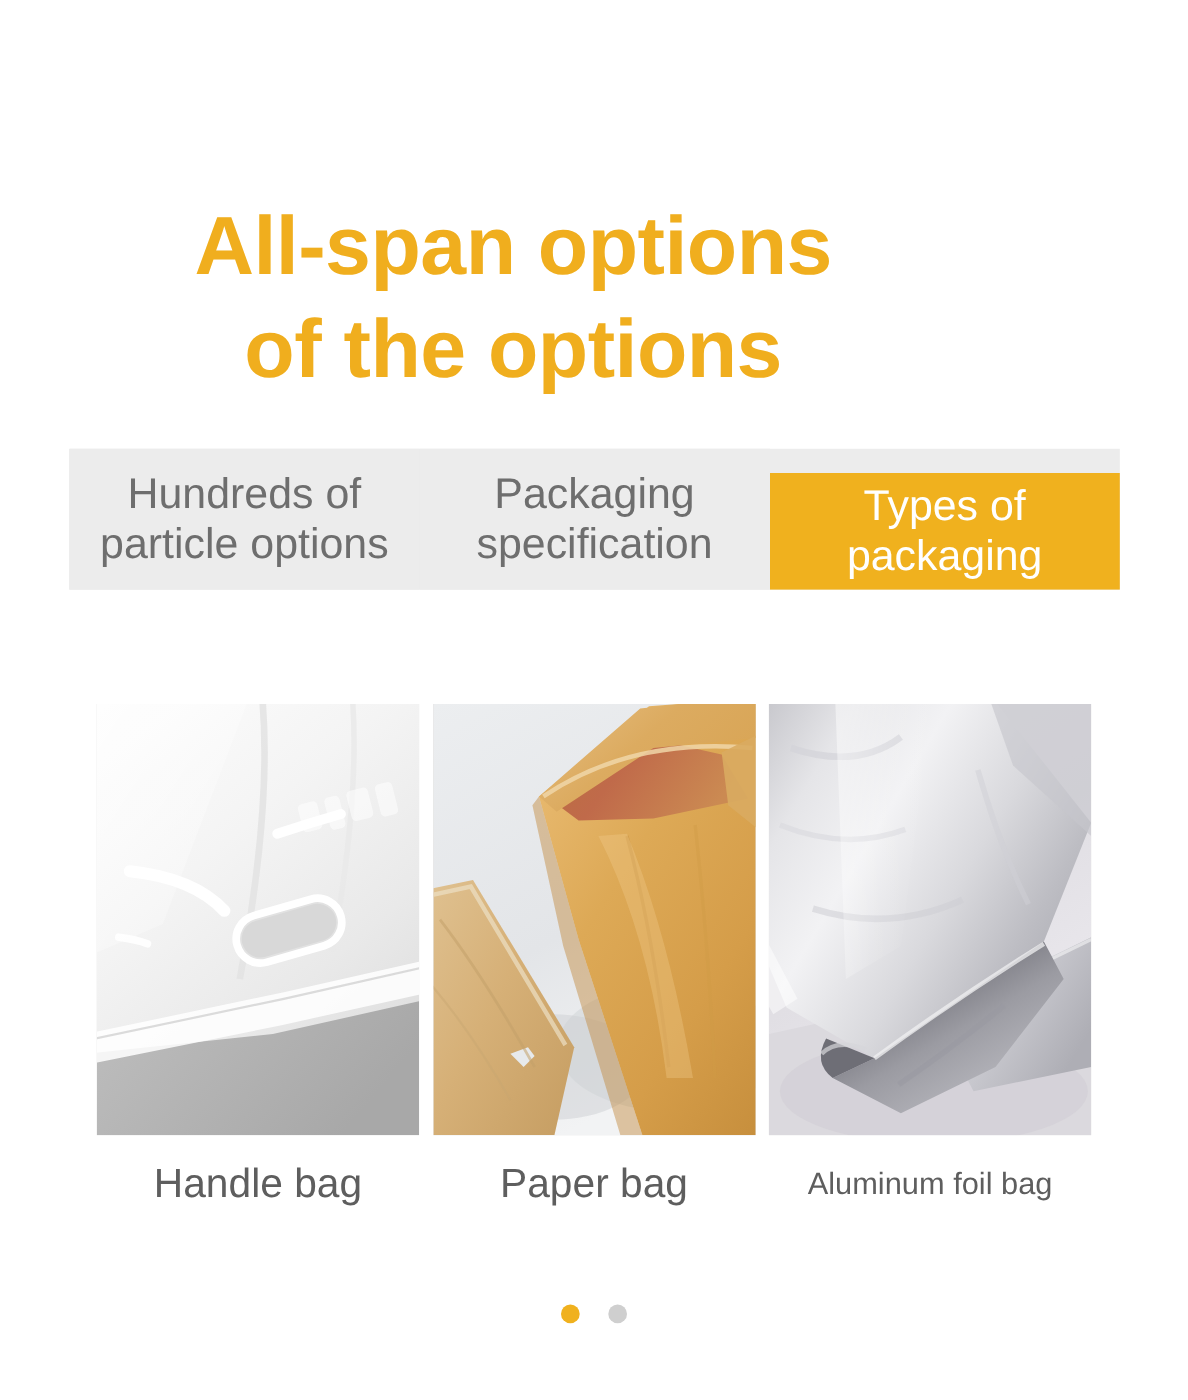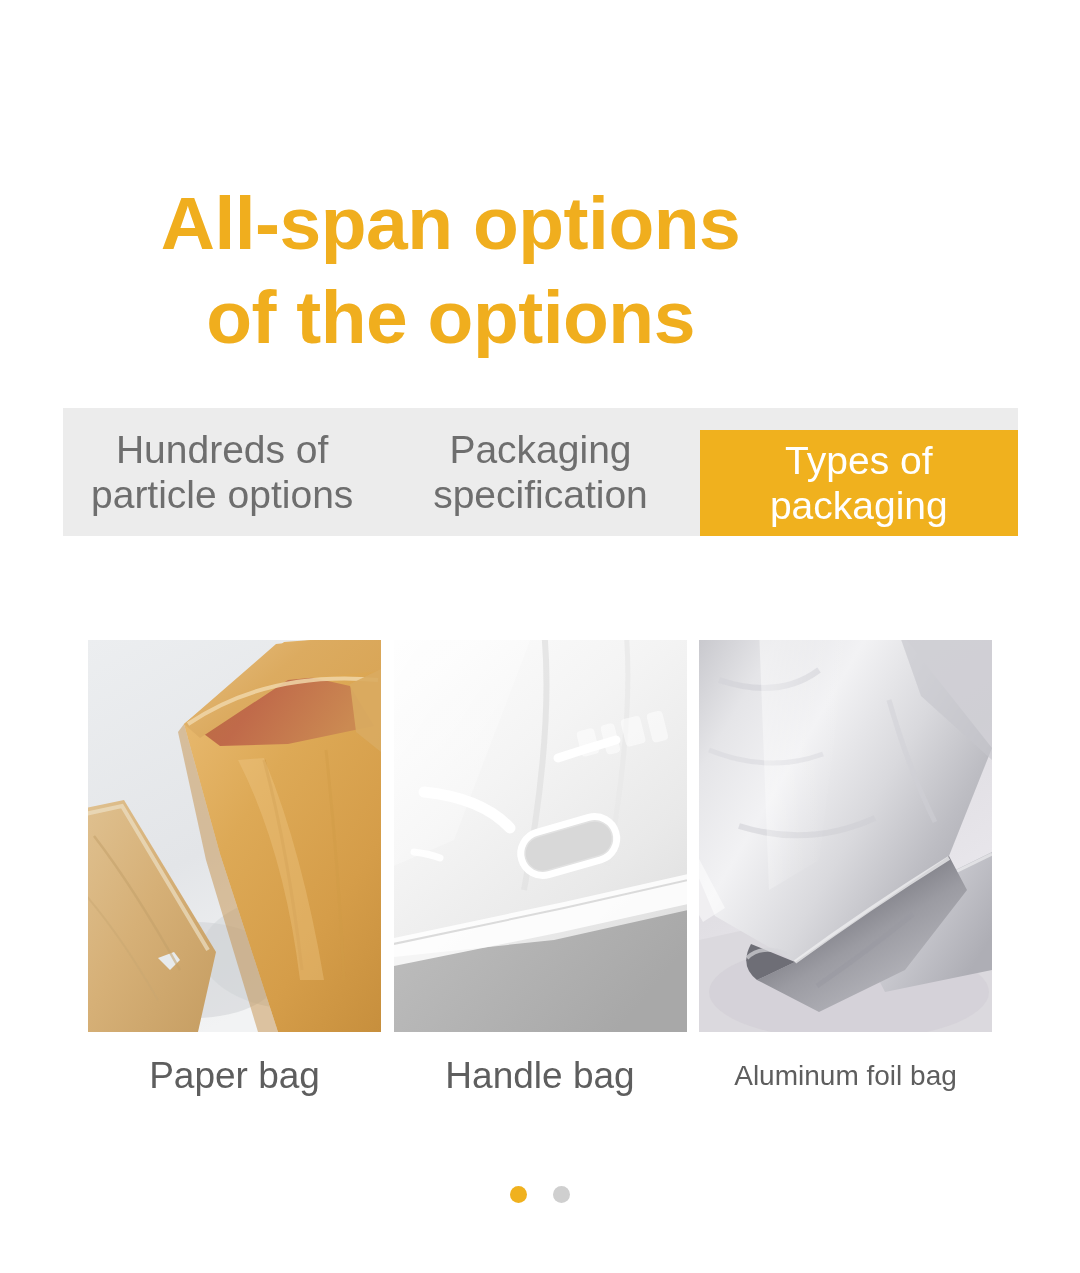--- a/index.html
+++ b/index.html
@@ -19,21 +19,21 @@
   .page {
     position: relative;
     width: 1080px;
     height: 1273px;
     background: #ffffff;
   }
 
   
   .heading {
     position: absolute;
-    left: 0;
+    left: 16px;
     top: 126px;
     width: 901px;
     text-align: center;
     color: #F0AE1E;
     font-size: 75px;
     font-weight: bold;
     line-height: 94px;
     letter-spacing: -0.5px;
   }
   .heading .line {
@@ -151,86 +151,20 @@
 packaging</span>
     </div>
   </div>
 
   <div class="cards">
 
     <div class="card">
       <div class="thumb">
         <svg viewBox="0 0 293 392" preserveAspectRatio="xMidYMid slice" aria-hidden="true">
           <defs>
-            <linearGradient id="pbBg" x1="0" y1="0" x2="0.4" y2="1">
-              <stop offset="0%" stop-color="#eceef0"></stop>
-              <stop offset="60%" stop-color="#e3e5e8"></stop>
-              <stop offset="100%" stop-color="#f2f3f4"></stop>
-            </linearGradient>
-            <linearGradient id="pbFront" x1="0.15" y1="0" x2="0.95" y2="1">
-              <stop offset="0%" stop-color="#e9bb72"></stop>
-              <stop offset="35%" stop-color="#dda956"></stop>
-              <stop offset="70%" stop-color="#d59d49"></stop>
-              <stop offset="100%" stop-color="#c78f3d"></stop>
-            </linearGradient>
-            <linearGradient id="pbTop" x1="0" y1="0" x2="1" y2="0.6">
-              <stop offset="0%" stop-color="#e7c084"></stop>
-              <stop offset="50%" stop-color="#dcab60"></stop>
-              <stop offset="100%" stop-color="#d8a454"></stop>
-            </linearGradient>
-            <linearGradient id="pbInner" x1="0" y1="0" x2="1" y2="0.3">
-              <stop offset="0%" stop-color="#b9703f"></stop>
-              <stop offset="45%" stop-color="#c06a4a"></stop>
-              <stop offset="100%" stop-color="#cb8a52"></stop>
-            </linearGradient>
-            <linearGradient id="pbSmall" x1="0" y1="0" x2="1" y2="0.9">
-              <stop offset="0%" stop-color="#e0c292"></stop>
-              <stop offset="50%" stop-color="#d6b077"></stop>
-              <stop offset="100%" stop-color="#c79f64"></stop>
-            </linearGradient>
-          </defs>
-          <rect width="293" height="392" fill="url(#pbBg)"></rect>
-
-          <ellipse cx="108" cy="330" rx="86" ry="48" fill="#cfd2d5" opacity="0.55"></ellipse>
-
-          <ellipse cx="215" cy="312" rx="102" ry="58" fill="#cdd0d3" opacity="0.45"></ellipse>
-
-          <path d="M96 84 L196 2 L303 -6 L303 392 L190 392 L132 214 Z" fill="url(#pbFront)"></path>
-
-          <path d="M100 82 L182 28 L262 46 L286 86 L200 104 L132 106 Z" fill="url(#pbInner)"></path>
-
-          <path d="M96 84 L188 4 L303 -8 L303 30 L200 40 L112 98 Z" fill="url(#pbTop)"></path>
-          <path d="M100 84 Q180 30 290 40" stroke="#f0d6a8" stroke-width="4" fill="none" opacity="0.85"></path>
-
-          <path d="M262 44 L303 24 L303 120 L268 92 Z" fill="#d9ab60" opacity="0.9"></path>
-
-          <path d="M176 120 Q200 210 214 330" stroke="#c78f3d" stroke-width="3" fill="none" opacity="0.5"></path>
-          <path d="M238 110 Q250 220 256 340" stroke="#cf9a46" stroke-width="3" fill="none" opacity="0.4"></path>
-
-          <path d="M150 120 Q196 210 212 340 L236 340 Q214 210 176 118 Z" fill="#f0cb8c" opacity="0.35"></path>
-
-          <path d="M96 84 L132 214 L190 392 L170 392 L118 220 L90 92 Z" fill="#c1873a" opacity="0.45"></path>
-
-          <path d="M-12 170 L36 160 L128 312 L110 392 L-12 392 Z" fill="url(#pbSmall)"></path>
-
-          <path d="M70 318 L82 330 L92 320 L86 312 Z" fill="#e7eaec"></path>
-
-          <path d="M-12 176 L34 166 L120 310" stroke="#ece0c4" stroke-width="4" fill="none" opacity="0.7"></path>
-
-          <path d="M6 196 Q46 248 92 330" stroke="#c3a06a" stroke-width="2.5" fill="none" opacity="0.55"></path>
-          <path d="M-12 244 Q30 290 70 360" stroke="#c8a672" stroke-width="2" fill="none" opacity="0.45"></path>
-        </svg>
-      </div>
-      <div class="caption big">Paper bag</div>
-    </div>
-
-    <div class="card">
-      <div class="thumb">
-        <svg viewBox="0 0 293 392" preserveAspectRatio="xMidYMid slice" aria-hidden="true">
-          <defs>
             <linearGradient id="hbBg" x1="0" y1="0" x2="0.35" y2="1">
               <stop offset="0%" stop-color="#f2f2f2"></stop>
               <stop offset="55%" stop-color="#e6e6e6"></stop>
               <stop offset="100%" stop-color="#cfcfcf"></stop>
             </linearGradient>
             <linearGradient id="hbBag" x1="0.1" y1="0" x2="0.9" y2="1">
               <stop offset="0%" stop-color="#fdfdfd"></stop>
               <stop offset="40%" stop-color="#f4f4f4"></stop>
               <stop offset="75%" stop-color="#e9e9e9"></stop>
               <stop offset="100%" stop-color="#dedede"></stop>
@@ -276,20 +210,86 @@
           </g>
         </svg>
       </div>
       <div class="caption big">Handle bag</div>
     </div>
 
     <div class="card">
       <div class="thumb">
         <svg viewBox="0 0 293 392" preserveAspectRatio="xMidYMid slice" aria-hidden="true">
           <defs>
+            <linearGradient id="pbBg" x1="0" y1="0" x2="0.4" y2="1">
+              <stop offset="0%" stop-color="#eceef0"></stop>
+              <stop offset="60%" stop-color="#e3e5e8"></stop>
+              <stop offset="100%" stop-color="#f2f3f4"></stop>
+            </linearGradient>
+            <linearGradient id="pbFront" x1="0.15" y1="0" x2="0.95" y2="1">
+              <stop offset="0%" stop-color="#e9bb72"></stop>
+              <stop offset="35%" stop-color="#dda956"></stop>
+              <stop offset="70%" stop-color="#d59d49"></stop>
+              <stop offset="100%" stop-color="#c78f3d"></stop>
+            </linearGradient>
+            <linearGradient id="pbTop" x1="0" y1="0" x2="1" y2="0.6">
+              <stop offset="0%" stop-color="#e7c084"></stop>
+              <stop offset="50%" stop-color="#dcab60"></stop>
+              <stop offset="100%" stop-color="#d8a454"></stop>
+            </linearGradient>
+            <linearGradient id="pbInner" x1="0" y1="0" x2="1" y2="0.3">
+              <stop offset="0%" stop-color="#b9703f"></stop>
+              <stop offset="45%" stop-color="#c06a4a"></stop>
+              <stop offset="100%" stop-color="#cb8a52"></stop>
+            </linearGradient>
+            <linearGradient id="pbSmall" x1="0" y1="0" x2="1" y2="0.9">
+              <stop offset="0%" stop-color="#e0c292"></stop>
+              <stop offset="50%" stop-color="#d6b077"></stop>
+              <stop offset="100%" stop-color="#c79f64"></stop>
+            </linearGradient>
+          </defs>
+          <rect width="293" height="392" fill="url(#pbBg)"></rect>
+
+          <ellipse cx="108" cy="330" rx="86" ry="48" fill="#cfd2d5" opacity="0.55"></ellipse>
+
+          <ellipse cx="215" cy="312" rx="102" ry="58" fill="#cdd0d3" opacity="0.45"></ellipse>
+
+          <path d="M96 84 L196 2 L303 -6 L303 392 L190 392 L132 214 Z" fill="url(#pbFront)"></path>
+
+          <path d="M100 82 L182 28 L262 46 L286 86 L200 104 L132 106 Z" fill="url(#pbInner)"></path>
+
+          <path d="M96 84 L188 4 L303 -8 L303 30 L200 40 L112 98 Z" fill="url(#pbTop)"></path>
+          <path d="M100 84 Q180 30 290 40" stroke="#f0d6a8" stroke-width="4" fill="none" opacity="0.85"></path>
+
+          <path d="M262 44 L303 24 L303 120 L268 92 Z" fill="#d9ab60" opacity="0.9"></path>
+
+          <path d="M176 120 Q200 210 214 330" stroke="#c78f3d" stroke-width="3" fill="none" opacity="0.5"></path>
+          <path d="M238 110 Q250 220 256 340" stroke="#cf9a46" stroke-width="3" fill="none" opacity="0.4"></path>
+
+          <path d="M150 120 Q196 210 212 340 L236 340 Q214 210 176 118 Z" fill="#f0cb8c" opacity="0.35"></path>
+
+          <path d="M96 84 L132 214 L190 392 L170 392 L118 220 L90 92 Z" fill="#c1873a" opacity="0.45"></path>
+
+          <path d="M-12 170 L36 160 L128 312 L110 392 L-12 392 Z" fill="url(#pbSmall)"></path>
+
+          <path d="M70 318 L82 330 L92 320 L86 312 Z" fill="#e7eaec"></path>
+
+          <path d="M-12 176 L34 166 L120 310" stroke="#ece0c4" stroke-width="4" fill="none" opacity="0.7"></path>
+
+          <path d="M6 196 Q46 248 92 330" stroke="#c3a06a" stroke-width="2.5" fill="none" opacity="0.55"></path>
+          <path d="M-12 244 Q30 290 70 360" stroke="#c8a672" stroke-width="2" fill="none" opacity="0.45"></path>
+        </svg>
+      </div>
+      <div class="caption big">Paper bag</div>
+    </div>
+
+    <div class="card">
+      <div class="thumb">
+        <svg viewBox="0 0 293 392" preserveAspectRatio="xMidYMid slice" aria-hidden="true">
+          <defs>
             <linearGradient id="afBg" x1="0" y1="0" x2="0.5" y2="1">
               <stop offset="0%" stop-color="#e7e6ea"></stop>
               <stop offset="55%" stop-color="#e0dee3"></stop>
               <stop offset="100%" stop-color="#eceaef"></stop>
             </linearGradient>
             <linearGradient id="afBody" x1="0" y1="0.1" x2="1" y2="0.75">
               <stop offset="0%" stop-color="#c9c9ce"></stop>
               <stop offset="18%" stop-color="#e5e5e8"></stop>
               <stop offset="38%" stop-color="#f2f2f4"></stop>
               <stop offset="62%" stop-color="#d9d9dd"></stop>

